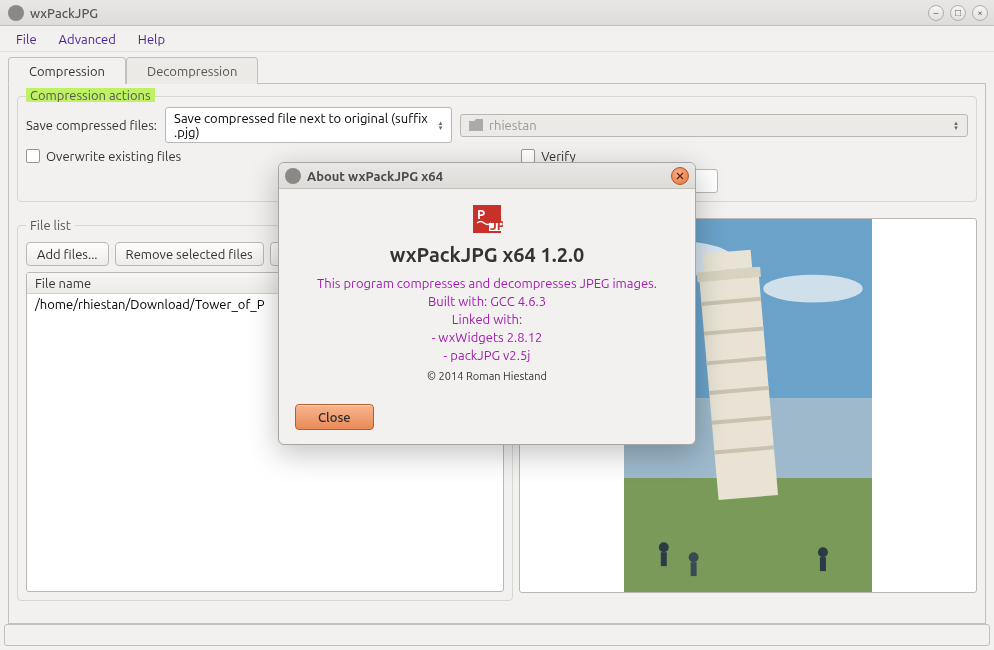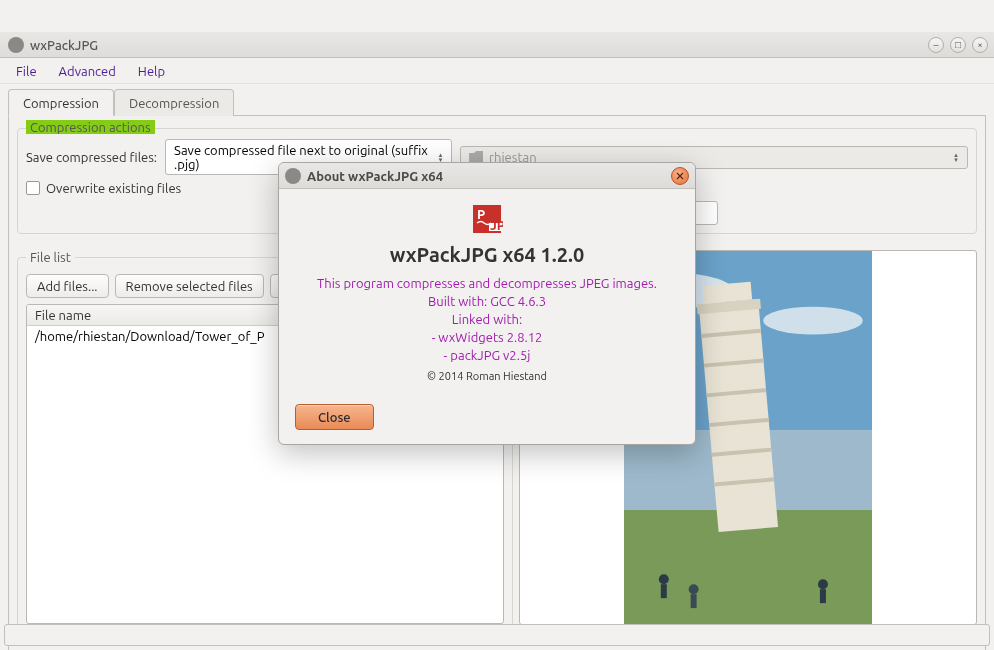--- a/index.html
+++ b/index.html
@@ -1,41 +1,41 @@
 <!DOCTYPE html>
 <html><head>
 <meta charset="utf-8">
 <style>
 * { box-sizing: border-box; margin: 0; padding: 0; font-family: "Ubuntu", "Liberation Sans", sans-serif; font-size: 13px; }
 body { background: #f2f1f0; width: 994px; height: 650px; overflow: hidden; position: relative; }
 
 
-.titlebar { height: 26px; background: linear-gradient(#e8e7e5, #dedcd9); border-bottom: 1px solid #c2c0bc; display: flex; align-items: center; padding: 0 6px; margin-top: 32px; }
+.titlebar { height: 26px; background: linear-gradient(#e8e7e5, #dedcd9); border-bottom: 1px solid #c2c0bc; display: flex; align-items: center; padding: 0 6px; }
 .titlebar .app-icon { width: 16px; height: 16px; border-radius: 50%; background: #8a8986; margin: 0 6px 0 2px; }
 .titlebar .title { color: #555; font-weight: 500; flex: 1; }
 .win-controls { display: flex; gap: 6px; }
 .win-btn { width: 16px; height: 16px; border: 1px solid #b0afab; border-radius: 8px; background: linear-gradient(#f6f5f3,#e3e1de); display: flex; align-items: center; justify-content: center; font-size: 10px; color: #555; cursor: pointer; }
 .win-btn.close { background: linear-gradient(#f6f5f3,#e3e1de); }
 
 
 .menubar { height: 26px; background: #f2f1f0; display: flex; align-items: center; padding: 0 6px; gap: 2px; border-bottom: 1px solid #e5e3e0; }
 .menubar .menu-item { padding: 3px 10px; color: #4c1d95; cursor: pointer; border-radius: 3px; }
 
 
 .content { padding: 4px 8px; }
 
 
 .tabstrip { display: flex; border-bottom: 1px solid #c2c0bc; margin-bottom: 0; }
-.tab { padding: 6px 14px 5px; border: 1px solid #c2c0bc; border-bottom: none; background: #eceae7; color: #555; cursor: pointer; border-radius: 4px 4px 0 0; margin-right: 0; position: relative; top: 1px; }
+.tab { padding: 6px 20px 5px; border: 1px solid #c2c0bc; border-bottom: none; background: #eceae7; color: #555; cursor: pointer; border-radius: 4px 4px 0 0; margin-right: 0; position: relative; top: 1px; }
 .tab.active { background: #f2f1f0; color: #333; border-bottom: 1px solid #f2f1f0; z-index: 2; }
 .tabpanel { border: 1px solid #c2c0bc; border-top: none; padding: 6px 8px 8px; background: #f2f1f0; min-height: 540px; }
 
 
 .groupbox { border: 1px solid #d7d5d1; border-radius: 4px; padding: 10px 8px 8px; margin: 6px 0 10px; position: relative; }
-.groupbox > .legend { position: absolute; top: -9px; left: 8px; background: #84cc16; padding: 0 4px; color: #555; }
+.groupbox > .legend { position: absolute; top: -9px; left: 8px; background: #bef264; padding: 0 4px; color: #555; }
 fieldset.filelist-group { border: 1px solid #d7d5d1; border-radius: 4px; padding: 10px 8px 8px; margin-top: 6px; }
 fieldset.filelist-group > legend { padding: 0 4px; color: #555; }
 
 
 .row { display: flex; align-items: center; gap: 8px; margin-bottom: 6px; }
 .label { color: #333; }
 .combo { display: flex; align-items: center; justify-content: space-between; background: #fff; border: 1px solid #bab8b4; border-radius: 3px; padding: 3px 4px 3px 8px; min-height: 23px; }
 .combo .combo-arrows { width: 14px; display: flex; flex-direction: column; align-items: center; line-height: 5px; font-size: 7px; color: #666; }
 .combo.disabled { background: #eceae7; color: #9a9894; }
 .folder-combo { flex: 1; }

